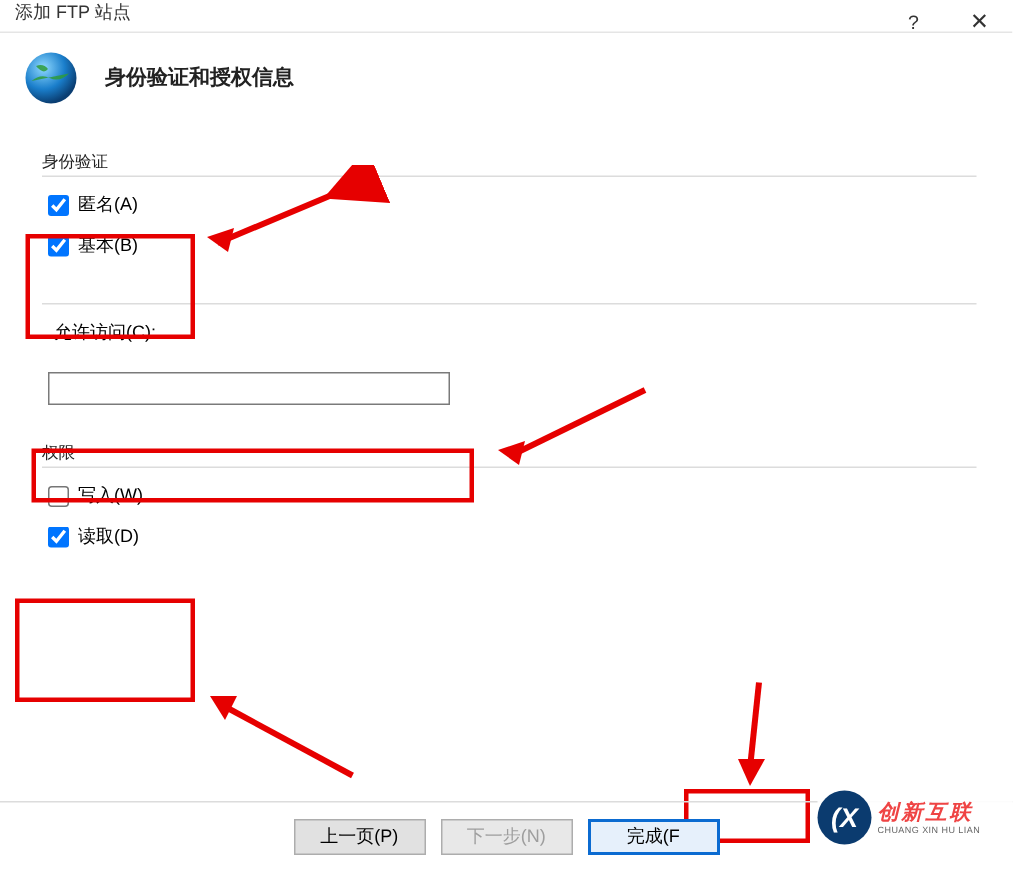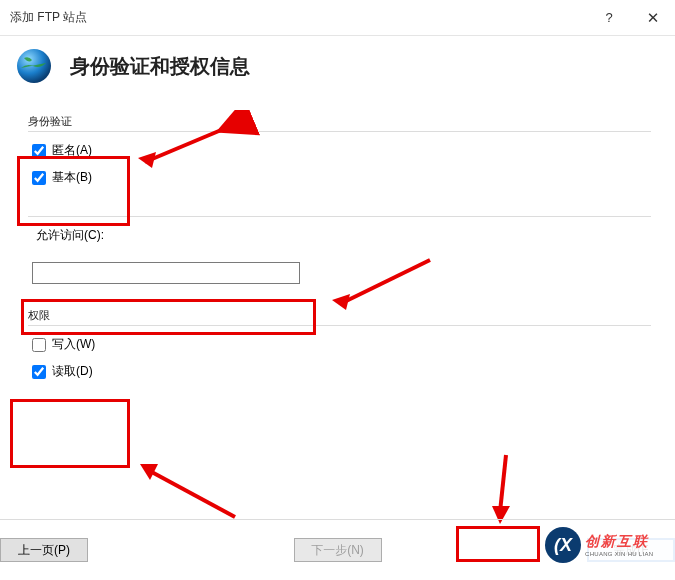--- a/index.html
+++ b/index.html
@@ -1,26 +1,26 @@
 <!DOCTYPE html>
 <html><head>
 <meta charset="utf-8">
 <style>
   * { box-sizing: border-box; margin: 0; padding: 0; }
   html, body { width: 675px; height: 580px; font-family: "Microsoft YaHei", "Segoe UI", sans-serif; font-size: 12px; background: #fff; overflow: hidden; }
   body { position: relative; }
 
-  .titlebar { height: 36px; display: flex; align-items: center; border-bottom: 1px solid #e5e5e5; padding-left: 10px; }
+  .titlebar { height: 22px; display: flex; border-bottom: 1px solid #e5e5e5; padding-left: 10px; }
   .titlebar .title { flex: 1; color: #333; }
   .titlebar .btn { width: 44px; height: 28px; display: flex; align-items: center; justify-content: center; font-size: 13px; color: #333; }
   .titlebar .btn.close { font-size: 15px; }
 
   .header { display: flex; align-items: center; padding: 10px 14px 18px 14px; }
   .header .globe { width: 40px; height: 40px; margin-right: 16px; }
-  .header h1 { font-size: 20px; font-weight: bold; color: #222; }
+  .header h1 { font-size: 14px; font-weight: bold; color: #222; }
 
   .body { padding: 10px 24px 0 28px; position: relative; }
 
   .section-title { font-size: 11px; color: #222; margin-bottom: 2px; }
   .hr { height: 1px; background: #dcdcdc; margin-bottom: 10px; }
 
   .checkbox-row { display: flex; align-items: center; margin: 6px 0 10px 0; }
   .checkbox-row input[type=checkbox] { width: 14px; height: 14px; margin-right: 6px; }
 
   .auth-block { margin-bottom: 30px; }
@@ -30,21 +30,21 @@
   .access-label { margin: 6px 0 4px 8px; }
   .select-wrap { margin-left: 0; }
   select.allow { width: 272px; height: 24px; border: 1px solid #7a7a7a; background: #fff; padding: 1px 4px; font-family: inherit; font-size: 12px; }
   input.extra { margin-top: 14px; margin-left: 4px; width: 268px; height: 22px; border: 1px solid #7a7a7a; padding: 1px 4px; font-family: inherit; font-size: 12px; }
 
   .perm-block .section-title { margin-top: 14px; }
 
   .red-box { position: absolute; border: 3px solid #e60000; pointer-events: none; }
   .arrow-svg { position: absolute; pointer-events: none; }
 
-  .footer { position: absolute; left: 0; right: 0; bottom: 0; height: 61px; border-top: 1px solid #dcdcdc; display: flex; align-items: center; justify-content: space-between; padding-right: 0; }
+  .footer { position: absolute; left: 0; right: 0; bottom: 0; height: 46px; border-top: 1px solid #dcdcdc; display: flex; align-items: center; justify-content: center; padding-right: 0; }
   .footer button { height: 24px; min-width: 88px; margin-right: 10px; border: 1px solid #adadad; background: #e1e1e1; font-family: inherit; font-size: 12px; }
   .footer button.primary { border: 2px solid #0b6bd1; background: #e6f0fb; }
   .footer button:disabled { color: #9e9e9e; background: #e8e8e8; }
   .footer button.primary { margin-right: 0; }
 
   .watermark { position: absolute; right: 0; bottom: 14px; width: 130px; height: 42px; display: flex; align-items: center; background: rgba(255,255,255,0.9); }
   .watermark .logo { width: 36px; height: 36px; border-radius: 50%; background: #0b3b6f; display: flex; align-items: center; justify-content: center; color: #fff; font-weight: bold; font-size: 18px; margin-right: 4px; font-style: italic; }
   .watermark .txt .cn { font-size: 14px; font-weight: bold; color: #ef4444; letter-spacing: 2px; font-style: italic; }
   .watermark .txt .en { font-size: 6px; color: #666; letter-spacing: 0.3px; }
 </style>

